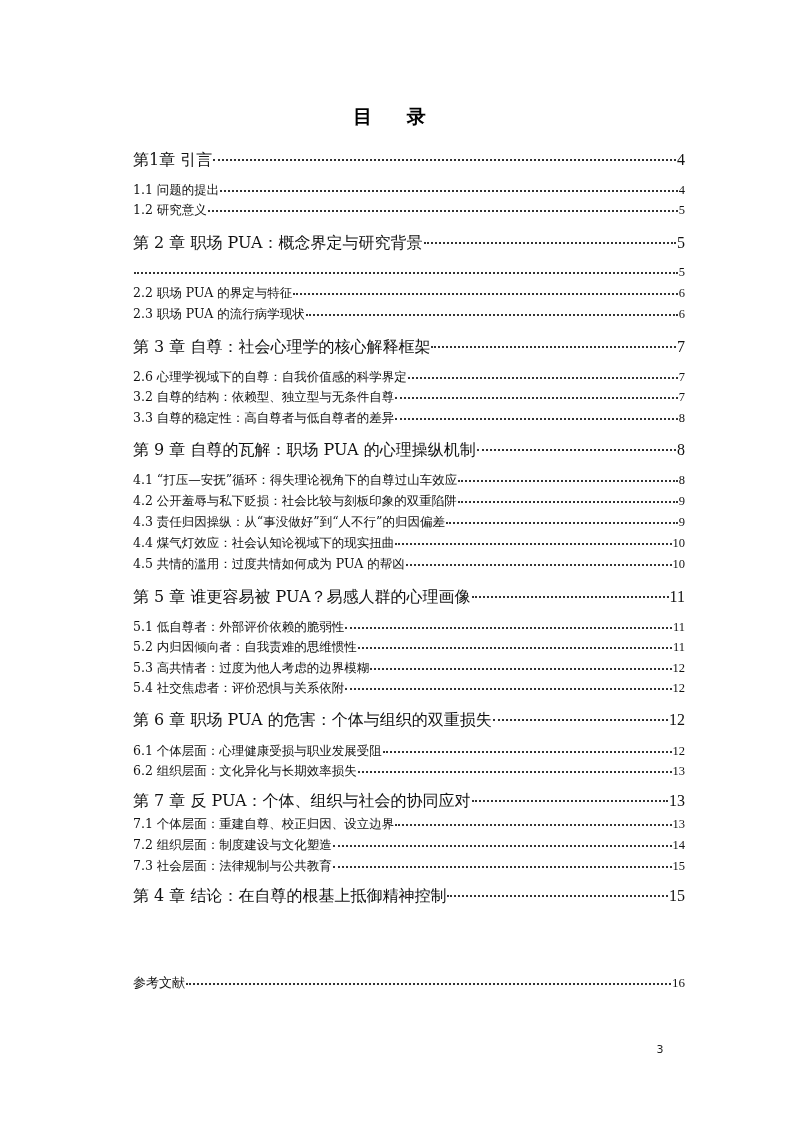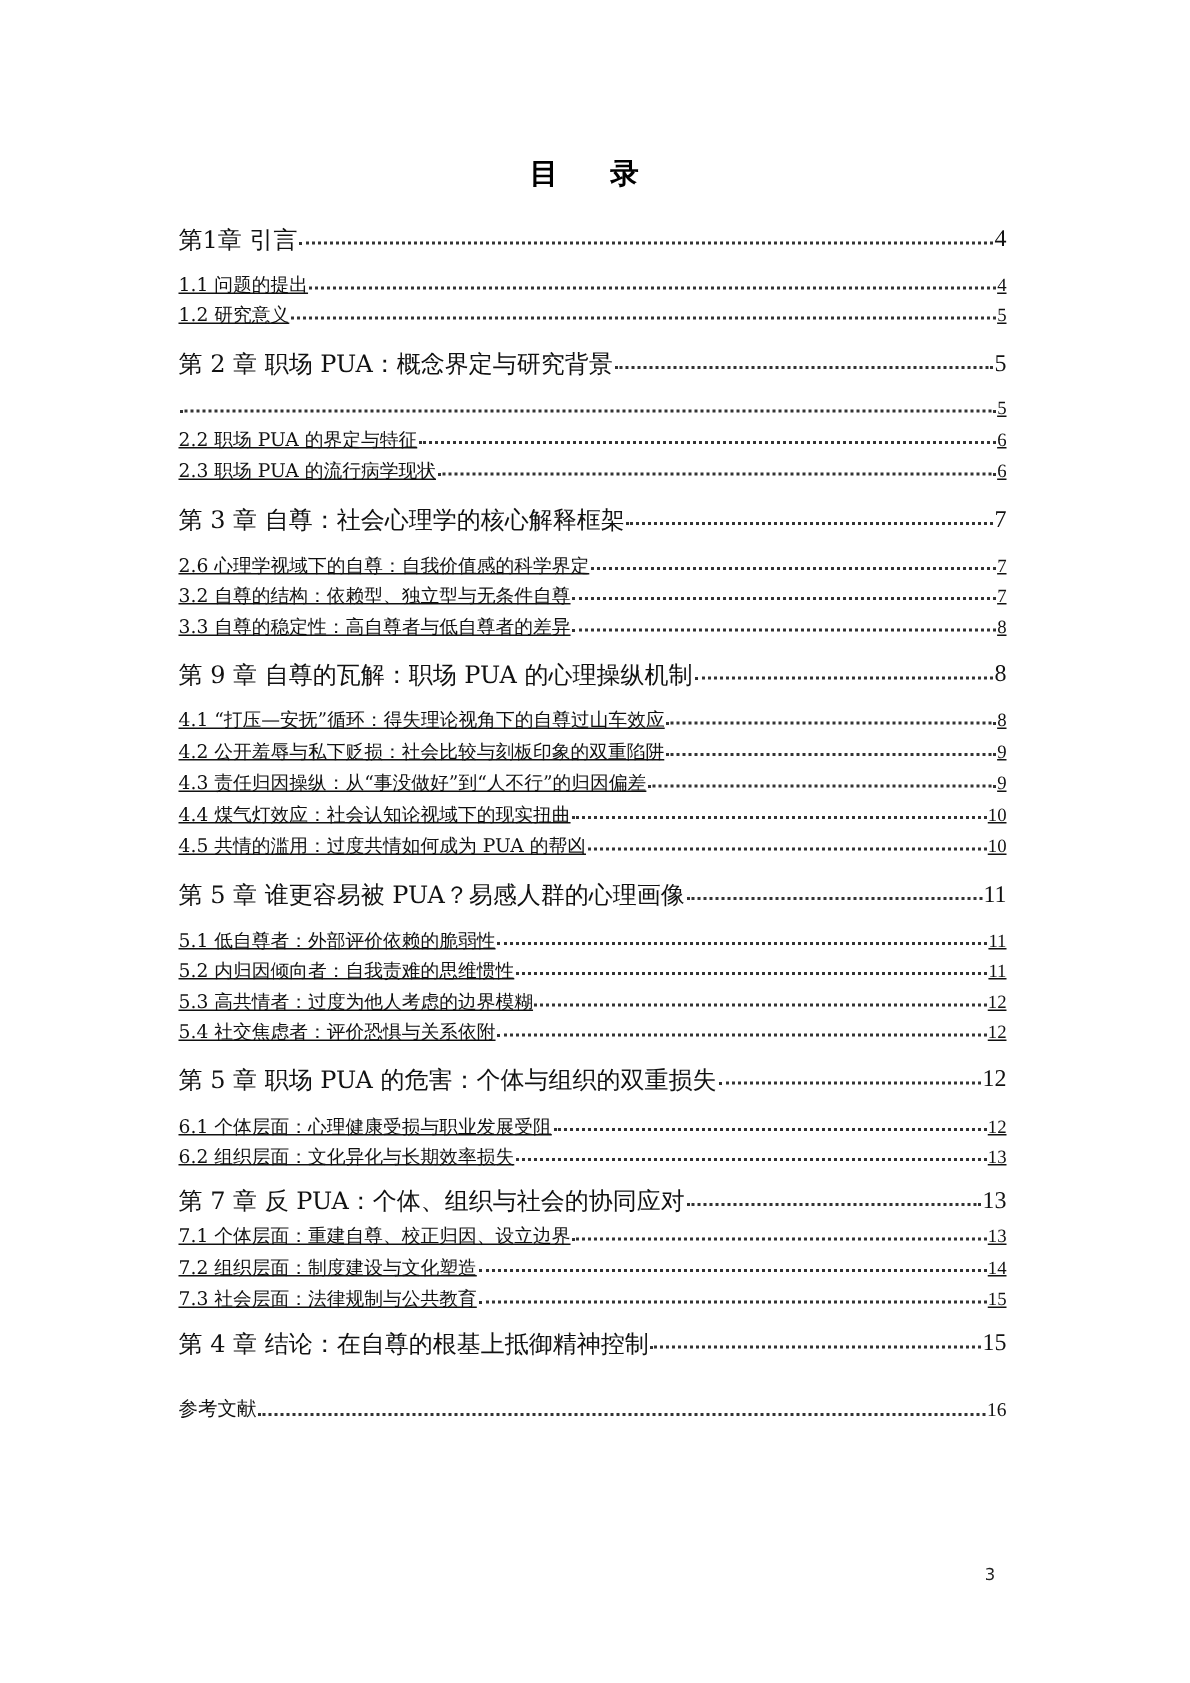--- a/index.html
+++ b/index.html
@@ -30,38 +30,38 @@
       text-align: center;
       font-family: "DejaVu Sans", "Liberation Sans", sans-serif;
       font-weight: bold;
       font-size: 19px;
       letter-spacing: 14px;
       line-height: 26px;
       color: #000;
     }
     .toc-line {
       position: absolute;
-      left: 119px;
+      left: 133px;
       width: 552px;
       display: flex;
-      align-items: center;
+      align-items: flex-start;
       white-space: nowrap;
     }
     .toc-line.chapter {
       font-size: 16px;
       line-height: 22px;
     }
     .toc-line.section {
       font-size: 12.5px;
       line-height: 18px;
-      text-decoration: underline;
     }
     .toc-line.ref {
       font-size: 13px;
       line-height: 18px;
+      margin-top: 43px;
     }
     .toc-line .label {
       flex: 0 0 auto;
       color: #111;
     }
     .toc-line .leader {
       flex: 1 1 auto;
       overflow: hidden;
       margin: 0 1px;
       height: 1em;
@@ -204,21 +204,21 @@
     <span class="leader"></span>
     <span class="page-num">12</span>
   </div>
   <div class="toc-line section" style="top:679px">
     <span class="label">5.4 社交焦虑者：评价恐惧与关系依附</span>
     <span class="leader"></span>
     <span class="page-num">12</span>
   </div>
 
   <div class="toc-line chapter" style="top:709px">
-    <span class="label">第 5 章 职场 PUA 的危害：个体与组织的双重损失</span>
+    <span class="label">第 6 章 职场 PUA 的危害：个体与组织的双重损失</span>
     <span class="leader"></span>
     <span class="page-num">12</span>
   </div>
   <div class="toc-line section" style="top:742px">
     <span class="label">6.1 个体层面：心理健康受损与职业发展受阻</span>
     <span class="leader"></span>
     <span class="page-num">12</span>
   </div>
   <div class="toc-line section" style="top:762px">
     <span class="label">6.2 组织层面：文化异化与长期效率损失</span>

